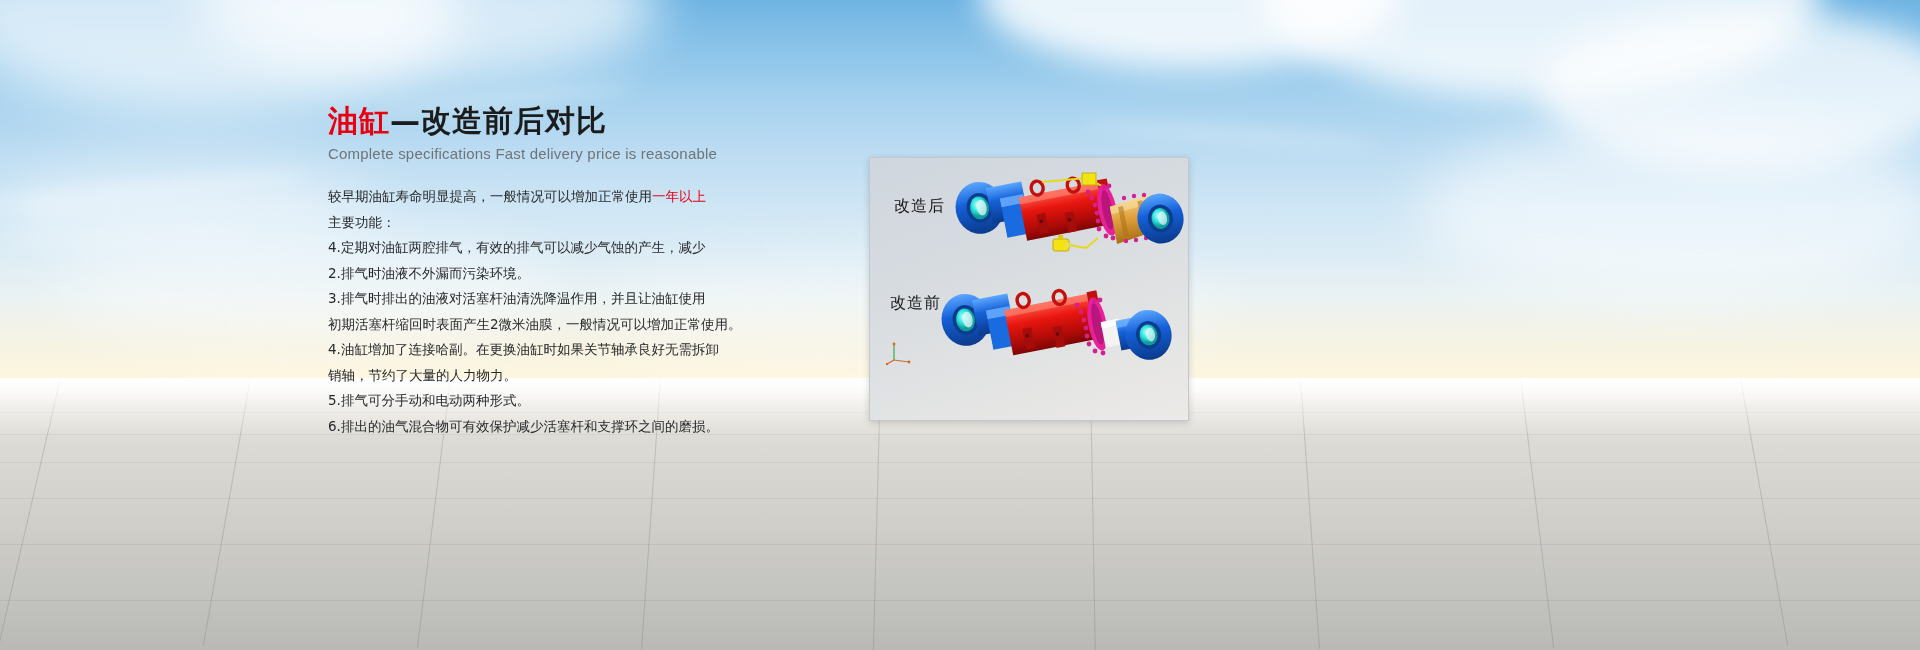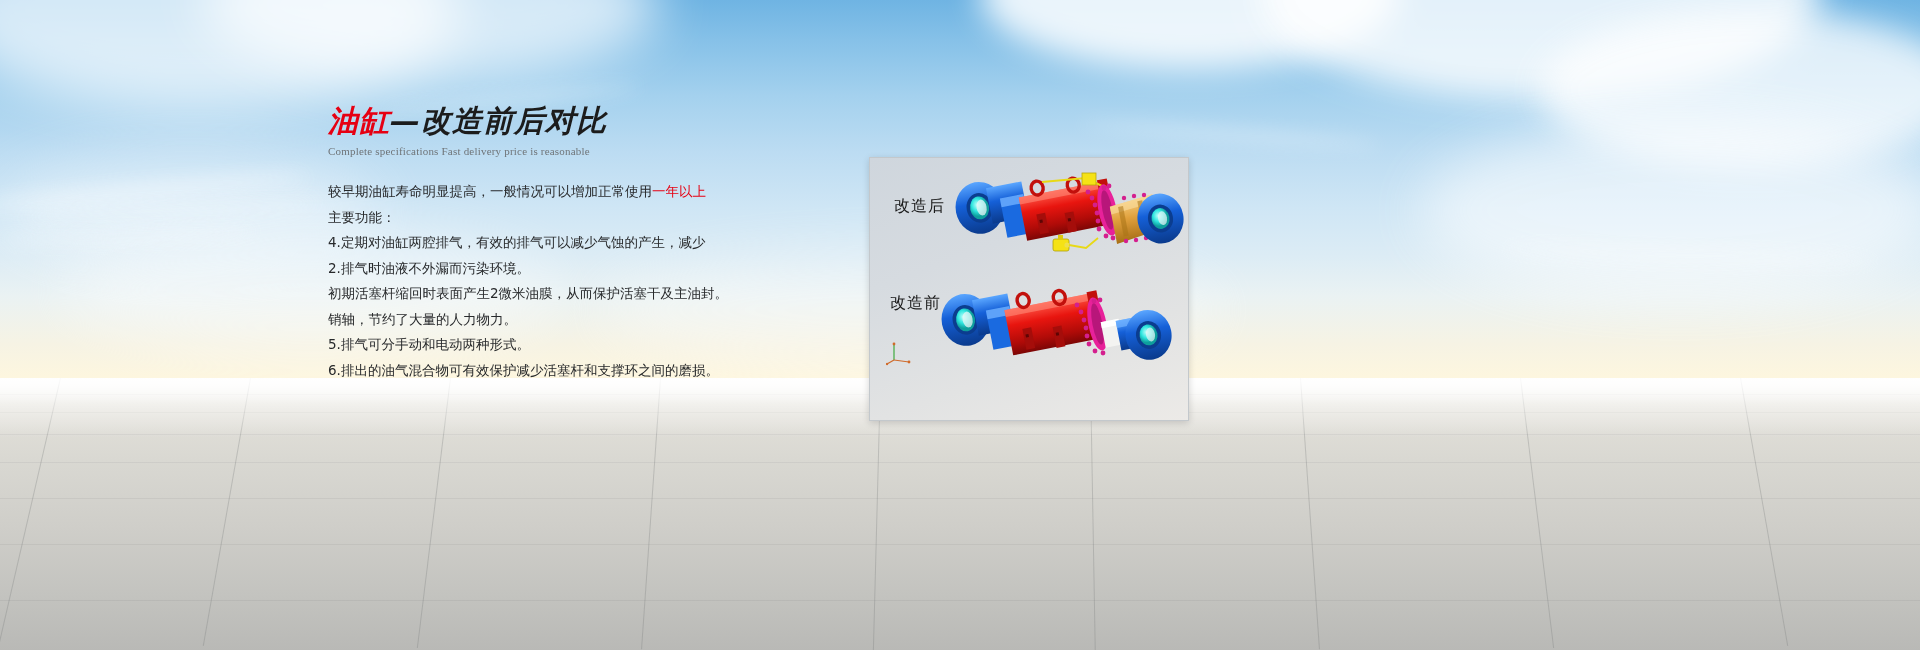--- a/index.html
+++ b/index.html
@@ -45,26 +45,26 @@
   .haze{
     position:absolute;left:0;top:378px;width:1920px;height:60px;
     background:linear-gradient(to bottom,rgba(255,255,255,.9),rgba(255,255,255,0));
     pointer-events:none;
   }
 
   
   .content{position:absolute;left:328px;top:104px;width:520px;}
   .title{
     font-size:30px;font-weight:bold;letter-spacing:1px;line-height:1.1;
-    color:#1c1c1c;margin:0 0 8px 0;white-space:nowrap;font-style:italic;
+    color:#1c1c1c;margin:0 0 8px 0;white-space:nowrap;
   }
   .title .hl{color:#e60012;}
   .subtitle{
-    font-size:11px;color:#6f7478;letter-spacing:.2px;margin:0 0 22px 0;
-    font-family:Liberation Serif, serif;white-space:nowrap;
+    font-size:15px;color:#6f7478;letter-spacing:.2px;margin:0 0 22px 0;
+    font-family:Liberation Sans, sans-serif;white-space:nowrap;
   }
   .body-text{font-size:13.5px;color:#27292b;line-height:25.5px;}
   .body-text p{margin:0;white-space:nowrap;}
   .body-text .hl{color:#e60012;text-align:right;}
 
   
   .panel{
     position:absolute;left:869px;top:157px;width:318px;height:262px;
     background:linear-gradient(160deg,#cfd6dd 0%,#d6dbe0 35%,#e2e3e3 70%,#eceae7 100%);
     border:1px solid #c3c8cc;
@@ -130,21 +130,23 @@
 
     <h1 class="title"><span class="hl">油缸</span><span>—改造前后对比</span></h1>
 
     <div class="subtitle">Complete specifications Fast delivery price is reasonable</div>
 
     <div class="body-text">
       <p><span>较早期油缸寿命明显提高，一般情况可以增加正常使用</span><span class="hl">一年以上</span></p>
       <p><span>主要功能：</span></p>
       <p><span>4.定期对油缸两腔排气，有效的排气可以减少气蚀的产生，减少</span></p>
       <p><span>2.排气时油液不外漏而污染环境。</span></p>
-      <p><span>初期活塞杆缩回时表面产生2微米油膜，从而保护活塞干及主油封。</span></p>
+      <p><span>3.排气时排出的油液对活塞杆油清洗降温作用，并且让油缸使用</span></p>
+      <p><span>初期活塞杆缩回时表面产生2微米油膜，一般情况可以增加正常使用。</span></p>
+      <p><span>4.油缸增加了连接哈副。在更换油缸时如果关节轴承良好无需拆卸</span></p>
       <p><span>销轴，节约了大量的人力物力。</span></p>
       <p><span>5.排气可分手动和电动两种形式。</span></p>
       <p><span>6.排出的油气混合物可有效保护减少活塞杆和支撑环之间的磨损。</span></p>
     </div>
   </div>
 
   <div class="panel">
 
     <div class="panel-label lbl-after">改造后</div>
     <div class="panel-label lbl-before">改造前</div>

